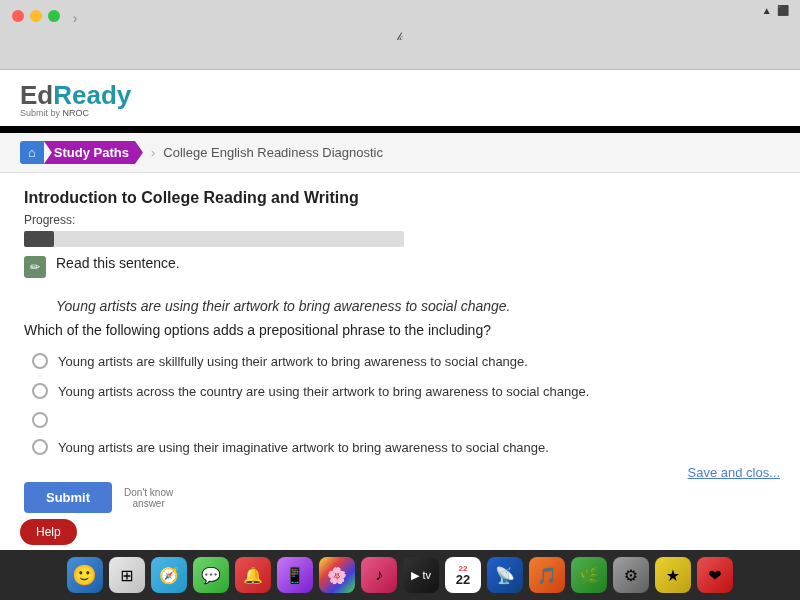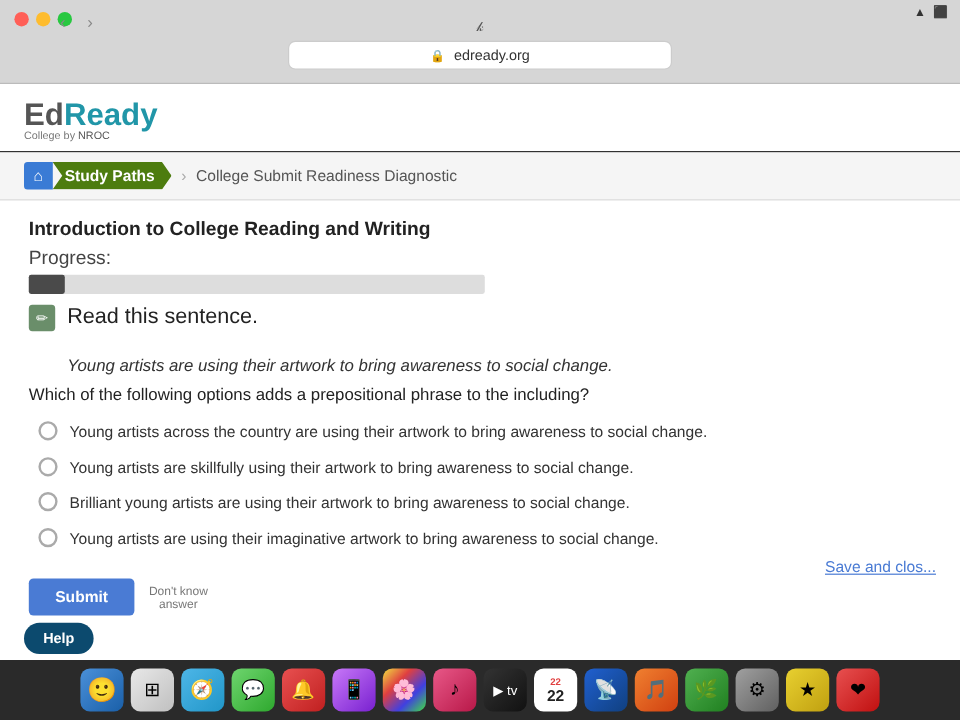--- a/index.html
+++ b/index.html
@@ -82,21 +82,21 @@
     .page-content {
       background: white;
       height: 530px;
       overflow-y: auto;
       position: relative;
     }
 
     
     .site-header {
       padding: 12px 20px 8px 20px;
-      border-bottom: 1px solid #000000;
+      border-bottom: 7px solid #000000;
     }
 
     .site-logo {
       display: flex;
       flex-direction: column;
       align-items: flex-start;
     }
 
     .logo-main {
       font-size: 26px;
@@ -132,21 +132,21 @@
       color: white;
       padding: 4px 8px;
       border-radius: 3px 0 0 3px;
       font-size: 13px;
       cursor: pointer;
       display: flex;
       align-items: center;
     }
 
     .breadcrumb-study-paths {
-      background: #4d7c0f;
+      background: #a21caf;
       color: white;
       padding: 4px 14px 4px 10px;
       font-size: 13px;
       font-weight: bold;
       cursor: pointer;
       position: relative;
       clip-path: polygon(0 0, calc(100% - 8px) 0, 100% 50%, calc(100% - 8px) 100%, 0 100%, 8px 50%);
       text-align: center;
     }
 
@@ -167,21 +167,21 @@
     }
 
     .section-title {
       font-size: 16px;
       font-weight: bold;
       color: #222;
       margin-bottom: 6px;
     }
 
     .progress-label {
-      font-size: 16px;
+      font-size: 12px;
       color: #444;
       margin-bottom: 4px;
     }
 
     .progress-bar-container {
       width: 380px;
       height: 16px;
       background: #ddd;
       border-radius: 2px;
       margin-bottom: 8px;
@@ -226,21 +226,21 @@
       flex-shrink: 0;
       margin-top: 1px;
     }
 
     .edit-icon-inner {
       color: white;
       font-size: 12px;
     }
 
     .question-instruction {
-      font-size: 18px;
+      font-size: 14px;
       color: #222;
       font-weight: normal;
     }
 
     .sentence-text {
       font-size: 14px;
       color: #333;
       margin: 20px 0 8px 32px;
       font-style: italic;
     }
@@ -333,28 +333,27 @@
       color: #4a7bd4;
       cursor: pointer;
       text-decoration: underline;
     }
 
     
     .help-button {
       position: absolute;
       bottom: 55px;
       left: 20px;
-      background: #0c4a6e;
+      background: #b91c1c;
       color: white;
       border: none;
       padding: 6px 16px;
       font-size: 12px;
       border-radius: 20px;
       cursor: pointer;
-      font-weight: bold;
     }
 
     
     .macos-dock {
       background: #2a2a2a;
       height: 50px;
       display: flex;
       align-items: center;
       justify-content: center;
       gap: 6px;
@@ -415,51 +414,47 @@
     <div class="traffic-light tl-green"></div>
   </div>
   <div class="browser-nav">
     <button class="nav-btn">‹</button>
     <button class="nav-btn">›</button>
   </div>
   <div style="display:flex; flex-direction:column; align-items:center; margin-top:6px;">
     <div style="font-size:11px; color:#555; margin-bottom:3px;">
       <span>𝓀</span>
     </div>
-    <div class="address-bar">
-      <span class="lock-icon">🔒</span>
-      <span>edready.org</span>
-    </div>
   </div>
   <div class="status-bar">
     <span>▲</span>
     <span>⬛</span>
   </div>
 </div>
 
 <div class="page-content">
 
   <div class="site-header">
     <div class="site-logo">
       <div class="logo-main">
         <span class="logo-ed">Ed</span><span class="logo-ready">Ready</span>
       </div>
       <div style="font-size:9px; color:#777;">
-        <span>College by</span> <span class="logo-nroc">NROC</span>
+        <span>Submit by</span> <span class="logo-nroc">NROC</span>
       </div>
     </div>
   </div>
 
   <div class="breadcrumb">
     <div class="breadcrumb-home">
       <span>⌂</span>
     </div>
     <div class="breadcrumb-study-paths">Study Paths</div>
     <span class="breadcrumb-separator">›</span>
-    <span class="breadcrumb-current">College Submit Readiness Diagnostic</span>
+    <span class="breadcrumb-current">College English Readiness Diagnostic</span>
   </div>
 
   <div class="main-content">
 
     <div class="section-title">Introduction to College Reading and Writing</div>
 
     <div class="progress-label">Progress:</div>
 
     <div class="progress-bar-container">
       <div class="progress-bar-fill"></div>
@@ -475,29 +470,28 @@
         <span class="question-instruction">Read this sentence.</span>
       </div>
 
       <div class="sentence-text">Young artists are using their artwork to bring awareness to social change.</div>
 
       <div class="question-text">Which of the following options adds a prepositional phrase to the including?</div>
 
       <div class="answer-options">
         <label class="answer-option">
           <div class="radio-btn"></div>
+          <span class="option-text">Young artists are skillfully using their artwork to bring awareness to social change.</span>
+        </label>
+        <label class="answer-option">
+          <div class="radio-btn"></div>
           <span class="option-text">Young artists across the country are using their artwork to bring awareness to social change.</span>
         </label>
         <label class="answer-option">
           <div class="radio-btn"></div>
-          <span class="option-text">Young artists are skillfully using their artwork to bring awareness to social change.</span>
-        </label>
-        <label class="answer-option">
-          <div class="radio-btn"></div>
-          <span class="option-text">Brilliant young artists are using their artwork to bring awareness to social change.</span>
         </label>
         <label class="answer-option">
           <div class="radio-btn"></div>
           <span class="option-text">Young artists are using their imaginative artwork to bring awareness to social change.</span>
         </label>
       </div>
 
     </div>
 
     <div class="action-buttons">

